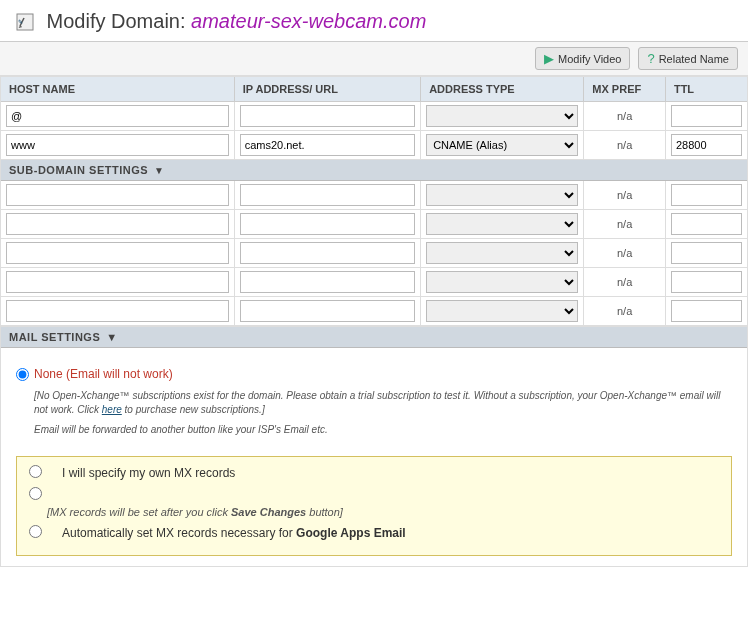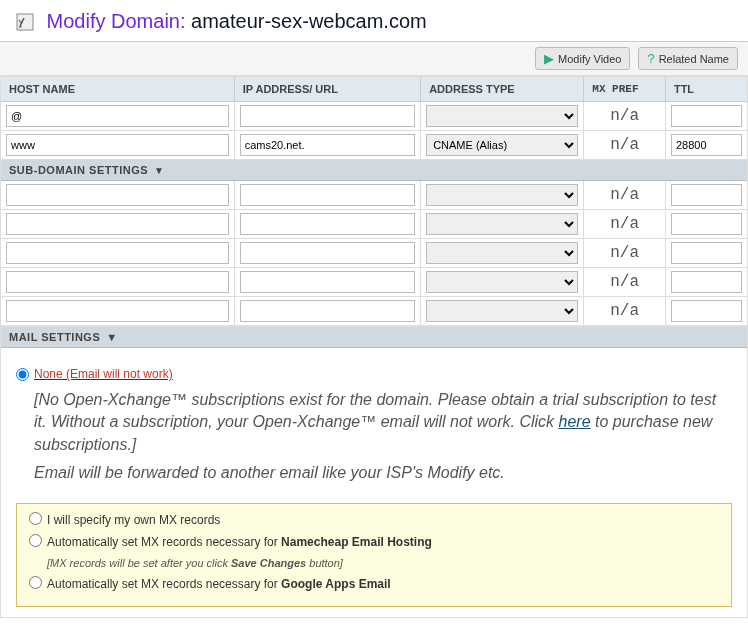--- a/index.html
+++ b/index.html
@@ -17,21 +17,21 @@
       padding: 10px 15px 8px 15px;
       border-bottom: 1px solid #ccc;
       background: #fff;
     }
     .page-title {
       font-size: 20px;
       color: #333;
       font-weight: normal;
     }
     .page-title span {
-      color: #6d28d9;
+      color: #404040;
     }
 
     
     .toolbar {
       display: flex;
       justify-content: flex-end;
       padding: 5px 10px;
       background: #f5f5f5;
       border-bottom: 1px solid #ddd;
       gap: 8px;
@@ -93,27 +93,27 @@
       width: 100%;
       padding: 1px 2px;
       border: 1px solid #bbb;
       font-size: 11px;
       height: 22px;
     }
 
     .col-hostname { width: 200px; }
     .col-ipurl { width: 160px; }
     .col-rectype { width: 140px; }
-    .col-mxpref { width: 70px; text-align: center; font-family: Liberation Mono, monospace; }
+    .col-mxpref { width: 70px; text-align: center; }
     .col-ttl { width: 70px; }
 
     .na-text {
       text-align: center;
       color: #555;
-      font-size: 16px;
+      font-size: 11px;
     }
 
     
     .section-header {
       background: #d0d8e0;
       padding: 4px 8px;
       font-size: 11px;
       font-weight: bold;
       color: #444;
       text-transform: uppercase;
@@ -144,36 +144,35 @@
     }
 
     .radio-group {
       padding: 8px 15px;
     }
     .radio-item {
       margin-bottom: 6px;
       display: flex;
       align-items: flex-start;
       gap: 5px;
-      text-decoration: underline;
     }
     .radio-item input[type="radio"] {
       margin-top: 2px;
       flex-shrink: 0;
     }
     .radio-label {
       font-size: 12px;
       line-height: 1.4;
     }
     .radio-label.active {
       color: #c0392b;
       font-weight: normal;
     }
     .radio-sublabel {
-      font-size: 16px;
+      font-size: 10px;
       color: #555;
       margin-left: 18px;
       margin-bottom: 6px;
       line-height: 1.4;
       font-style: italic;
     }
     .radio-sublabel a {
       color: #1a5276;
     }
 
@@ -181,21 +180,21 @@
     .user-options-box {
       background: #fffde0;
       border: 1px solid #d4c060;
       margin: 5px 15px 10px 15px;
       padding: 8px 12px;
     }
     .user-options-box .sub-radio-item {
       margin-bottom: 5px;
       display: flex;
       align-items: flex-start;
-      gap: 5px;
+      gap: 20px;
     }
     .user-options-box .sub-radio-label {
       font-size: 12px;
       line-height: 1.4;
     }
     .user-options-box .sub-radio-sublabel {
       font-size: 11px;
       color: #555;
       margin-left: 18px;
       font-style: italic;
@@ -209,21 +208,21 @@
 <div class="page-header">
   <h1 class="page-title">
     <span style="display:inline-block;width:22px;height:20px;vertical-align:middle;margin-right:4px;position:relative;top:-1px;">
       <svg width="20" height="20" viewBox="0 0 20 20">
         <rect x="2" y="2" width="16" height="16" fill="#f0f0f0" stroke="#888" stroke-width="1"></rect>
         <line x1="5" y1="14" x2="9" y2="6" stroke="#555" stroke-width="1.5"></line>
         <polyline points="4,16 5,14 7,15" fill="#555" stroke="#555" stroke-width="0.5"></polyline>
         <text x="3" y="12" font-size="6" fill="#1a5276">✎</text>
       </svg>
     </span>
-    <span>Modify Domain: </span><span style="color:#0f172a;">amateur-sex-webcam.com</span>
+    <span>Modify Domain: </span><span style="color:#a21caf;font-style:italic;">amateur-sex-webcam.com</span>
   </h1>
 </div>
 
 <div class="toolbar">
   <a class="toolbar-btn" href="#">
     <span style="color:#3a7;font-size:13px;">▶</span>
     <span>Modify Video</span>
   </a>
   <a class="toolbar-btn" href="#">
     <span style="color:#3a7;font-size:13px;">?</span>
@@ -353,35 +352,34 @@
     <div class="radio-item">
       <input type="radio" name="mail_option" id="opt_none" checked="" style="">
       <label for="opt_none" class="radio-label active" style="color:#c0392b;">None (Email will not work)</label>
     </div>
 
     <div class="radio-sublabel">
       [No Open-Xchange™ subscriptions exist for the domain. Please obtain a trial subscription to test it. Without a subscription, your Open-Xchange™ email will not work. Click <a href="#">here</a> to purchase new subscriptions.]
     </div>
 
     <div class="radio-sublabel">
-      Email will be forwarded to another email like your ISP's Modify etc.
+      Email will be forwarded to another button like your ISP's Email etc.
     </div>
 
   </div>
 
   <div class="user-options-box">
 
     <div class="sub-radio-item">
       <input type="radio" name="user_mx_option" id="sub_specify" style="">
       <label for="sub_specify" class="sub-radio-label">I will specify my own MX records</label>
     </div>
 
     <div class="sub-radio-item">
       <input type="radio" name="user_mx_option" id="sub_namecheap" style="">
-      <label for="sub_namecheap" class="sub-radio-label">Automatically set MX records necessary for <strong>Namecheap Email Hosting</strong></label>
     </div>
     <div class="sub-radio-sublabel">
       [<em>MX records will be set after you click <strong>Save Changes</strong> button</em>]
     </div>
 
     <div class="sub-radio-item">
       <input type="radio" name="user_mx_option" id="sub_googleapps" style="">
       <label for="sub_googleapps" class="sub-radio-label">Automatically set MX records necessary for <strong>Google Apps Email</strong></label>
     </div>
 

